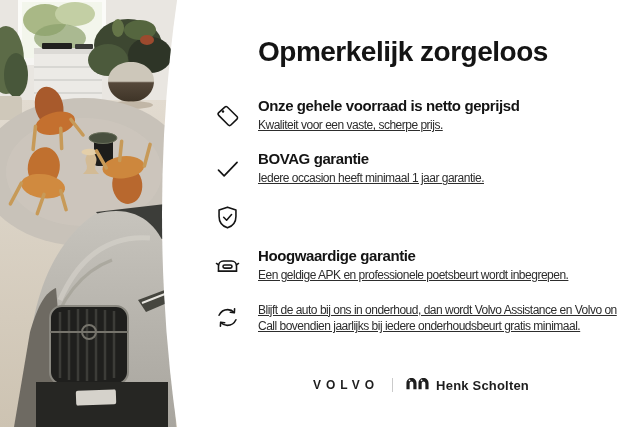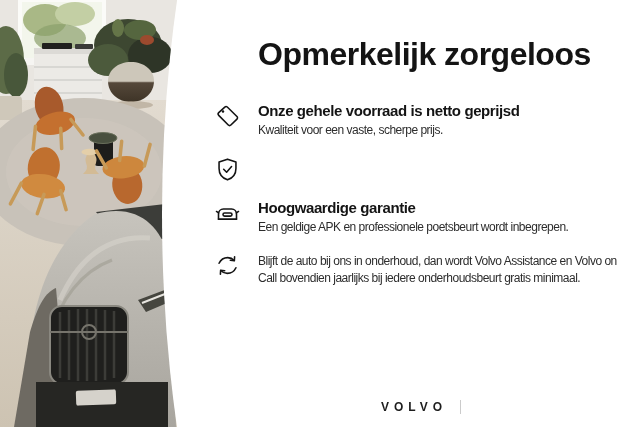--- a/index.html
+++ b/index.html
@@ -11,33 +11,33 @@
   
   .photo { position:absolute; left:0; top:0; width:200px; height:427px; }
   .photo svg { display:block; width:100%; height:100%; }
 
   
   .curve { position:absolute; left:162px; top:-592px; width:840px; height:1612px;
            background:#fff; border-radius:50%; }
 
   .content { position:absolute; left:214px; top:36px; width:414px; }
 
-  .title { font-size:32px; font-weight:800; letter-spacing:-0.5px; color:#141414;
+  .title { font-size:28px; font-weight:800; letter-spacing:-0.5px; color:#141414;
            line-height:1.15; margin-left:44px; margin-bottom:29px; }
 
   .benefits { list-style:none; }
-  .benefit { display:flex; align-items:flex-start; margin-bottom:12px;margin-top:16px; }
+  .benefit { display:flex; align-items:center; margin-bottom:12px;margin-top:16px; }
   .benefit .icn { flex:0 0 44px; padding-top:1px; }
   .benefit .icn svg { display:block; }
   .benefit h2 { font-size:15px; font-weight:700; letter-spacing:-0.4px; color:#141414;
                 line-height:1.2; white-space:nowrap; }
   .benefit p  { font-size:12px; letter-spacing:-0.5px; color:#2d2d2d; line-height:1.4;
-                margin-top:2px; max-width:360px; }
-
-  .footer { position:absolute; left:214px; bottom:13px; width:414px;
+                margin-top:2px; max-width:360px;text-decoration:underline; }
+
+  .footer { position:absolute; left:214px; bottom:33px; width:414px;
             display:flex; align-items:center; justify-content:center; gap:13px; }
   .wordmark { font-size:12px; font-weight:700; letter-spacing:5px; color:#1d1d1d; }
   .vdivider { width:1px; height:14px; background:#cbcbcb; }
   .dealer { display:flex; align-items:center; gap:7px; }
   .dealer-name { font-size:13px; font-weight:600; letter-spacing:0.2px; color:#1d1d1d; }
 </style>
 </head>
 <body>
 
 <div class="stage">
@@ -160,20 +160,31 @@
             <path d="M4.2 8.6 L9.6 3.6 a1.6 1.6 0 0 1 2.2 0 L20.4 12 a1.6 1.6 0 0 1 0 2.3 L15 19.6 a1.6 1.6 0 0 1-2.3 0 L4.2 11 a1.7 1.7 0 0 1 0-2.4 Z"></path>
             <circle cx="8" cy="7.6" r="1.1" fill="#141414" stroke="none"></circle>
           </svg>
         </span>
         <div>
           <h2>Onze gehele voorraad is netto geprijsd</h2>
           <p>Kwaliteit voor een vaste, scherpe prijs.</p>
         </div>
       </li>
 
+      <li class="benefit">
+        <span class="icn">
+          <svg width="27" height="27" viewBox="0 0 24 24" fill="none" stroke="#141414" stroke-width="1.5" stroke-linecap="round" stroke-linejoin="round">
+            <path d="M4 13.5 L9 18.5 L20.5 6.5"></path>
+          </svg>
+        </span>
+        <div>
+          <h2>BOVAG garantie</h2>
+          <p>Iedere occasion heeft minimaal 1 jaar garantie.</p>
+        </div>
+      </li>
 
       <li class="benefit">
         <span class="icn">
           <svg width="27" height="27" viewBox="0 0 24 24" fill="none" stroke="#141414" stroke-width="1.4" stroke-linecap="round" stroke-linejoin="round">
             <path d="M12 2.8 L19.5 5.4 V11 C19.5 16 16.4 19.6 12 21.2 C7.6 19.6 4.5 16 4.5 11 V5.4 Z"></path>
             <path d="M8.6 11.8 L11.2 14.4 L15.6 9.4"></path>
           </svg>
         </span>
       </li>
 
@@ -205,15 +216,24 @@
           <p>Blijft de auto bij ons in onderhoud, dan wordt Volvo Assistance en Volvo on Call bovendien jaarlijks bij iedere onderhoudsbeurt gratis minimaal.</p>
         </div>
       </li>
 
     </ul>
   </div>
 
   <div class="footer">
     <span class="wordmark">VOLVO</span>
     <span class="vdivider"></span>
+    <span class="dealer">
+      <span>
+        <svg width="23" height="13" viewBox="0 0 26 14" fill="#1d1d1d">
+          <path fill-rule="evenodd" d="M0.5 13.5 V6.8 C0.5 3 3 0.8 6.2 0.8 C9.4 0.8 11.9 3 11.9 6.8 V13.5 H8.3 V7.2 C8.3 5.6 7.5 4.7 6.2 4.7 C4.9 4.7 4.1 5.6 4.1 7.2 V13.5 Z M3 3.4 A1 1 0 1 0 5 3.4 A1 1 0 1 0 3 3.4 Z"></path>
+          <path fill-rule="evenodd" d="M14.1 13.5 V6.8 C14.1 3 16.6 0.8 19.8 0.8 C23 0.8 25.5 3 25.5 6.8 V13.5 H21.9 V7.2 C21.9 5.6 21.1 4.7 19.8 4.7 C18.5 4.7 17.7 5.6 17.7 7.2 V13.5 Z M16.6 3.4 A1 1 0 1 0 18.6 3.4 A1 1 0 1 0 16.6 3.4 Z"></path>
+        </svg>
+      </span>
+      <span class="dealer-name">Henk Scholten</span>
+    </span>
   </div>
 
 </div>
 
 </body></html>

